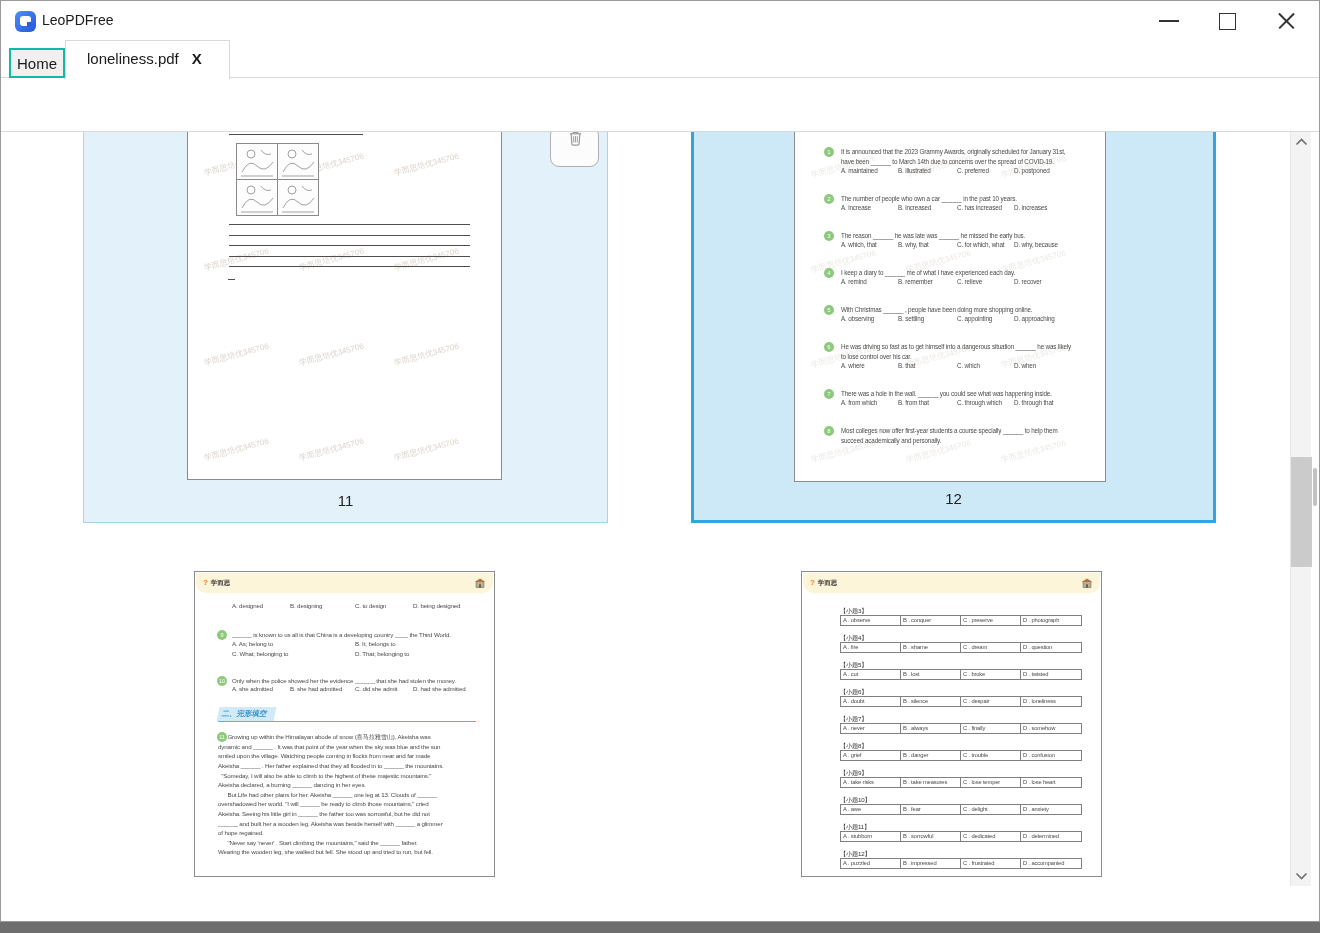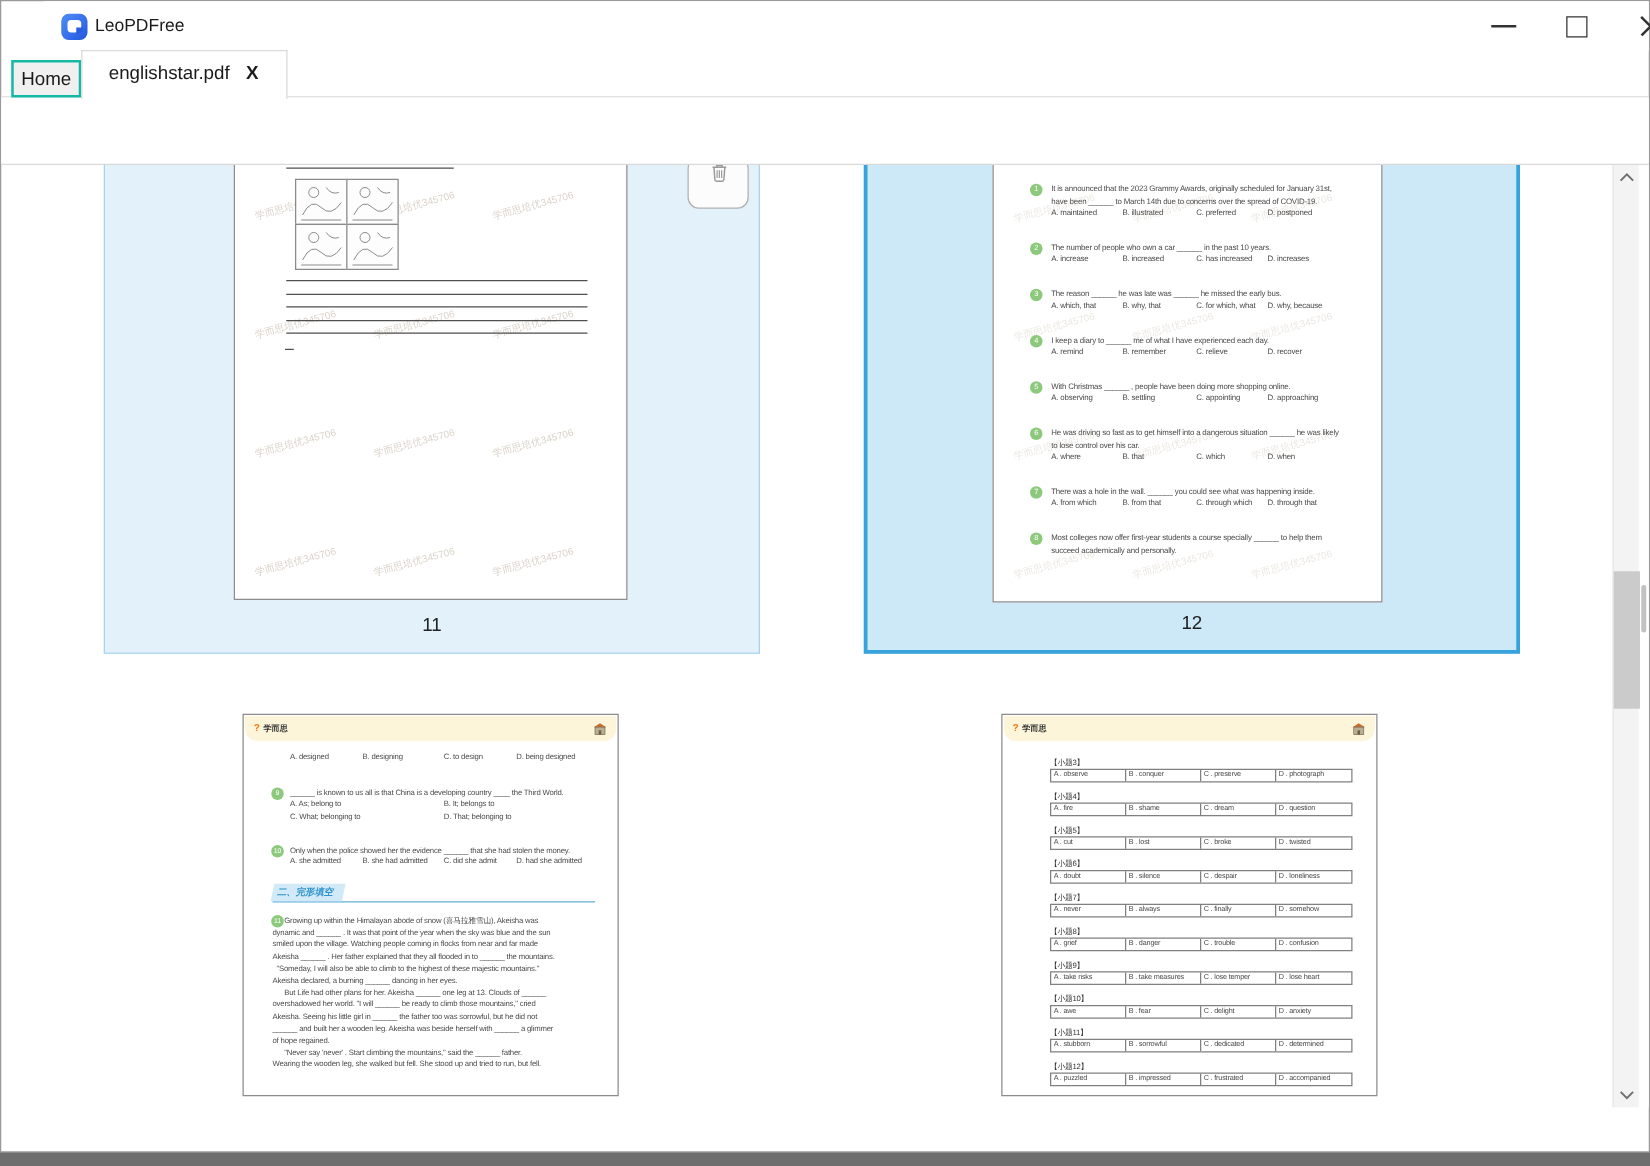--- a/index.html
+++ b/index.html
@@ -5,21 +5,21 @@
   * { box-sizing: border-box; }
   html,body { margin:0; padding:0; }
   body {
     width:1320px; height:933px; overflow:hidden; position:relative;
     background:#6e6e6e; font-family:"Liberation Sans", sans-serif;
   }
 
   
   #window { position:absolute; left:0; top:0; width:1320px; height:922px;
     background:#fff; border:1px solid #9a9a9a; }
-  #titlebar { position:absolute; left:0; top:0; right:0; height:40px; background:#fff;margin-left:34px; }
+  #titlebar { position:absolute; left:0; top:0; right:0; height:40px; background:#fff; }
   #app-icon { position:absolute; left:14px; top:10px; width:21px; height:21px; border-radius:6px;
     background:linear-gradient(135deg,#4f8ef7,#2457dd); }
   #app-icon::after { content:""; position:absolute; left:5px; top:5px; width:11px; height:10px;
     background:#fff; border-radius:3px 3px 5px 3px; }
   #app-icon::before { content:""; position:absolute; right:4px; bottom:5px; width:5px; height:5px;
     background:#2a5fe0; border-radius:0 0 3px 0; z-index:1; }
   #app-title { position:absolute; left:41px; top:11px; font-size:14px; color:#1a1a1a; }
   .winctl { position:absolute; top:0; width:46px; height:40px; cursor:default; }
   #btn-min { left:1146px; } #btn-max { left:1204px; } #btn-close { left:1262px; }
   #btn-min::after { content:""; position:absolute; left:12px; top:19px; width:20px; height:2px; background:#333; }
@@ -143,21 +143,21 @@
     <div id="app-icon"></div>
     <div id="app-title">LeoPDFree</div>
     <div id="btn-min" class="winctl"></div>
     <div id="btn-max" class="winctl"></div>
     <div id="btn-close" class="winctl"></div>
   </div>
 
   <div id="tabline"></div>
   <div id="tab-home" class="tab">Home</div>
   <div id="tab-doc" class="tab">
-    <span>englishstar.pdf</span><span class="x">X</span>
+    <span>loneliness.pdf</span><span class="x">X</span>
   </div>
 
   <div id="toolbar">
     <svg class="tbicon" style="left:28px; top:97px;" width="20" height="20" viewBox="0 0 20 20">
       <path d="M2.5 2.5 h12.5 l2.5 2.5 v12.5 h-15 z" fill="none" stroke="#828282" stroke-width="1.6"></path>
       <path d="M5.5 2.5 v5 h8 v-5" fill="none" stroke="#828282" stroke-width="1.6"></path>
       <rect x="5" y="11" width="9.5" height="6.5" fill="none" stroke="#828282" stroke-width="1.6"></rect>
     </svg>
     <div id="saveas">Save As</div>
     <div class="tbtxt" style="left:168px;">Insert File</div>

